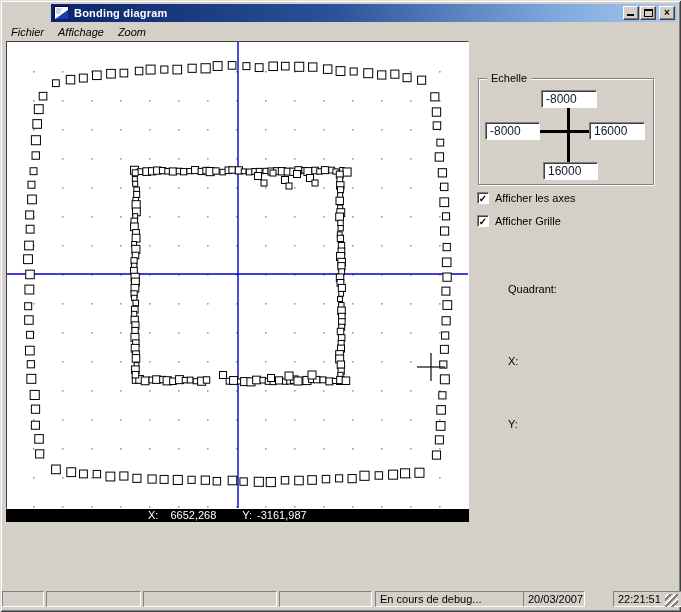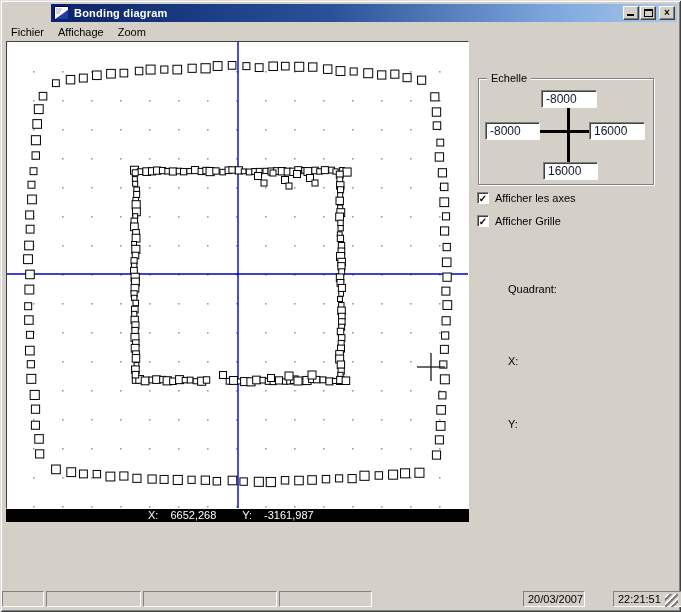--- a/index.html
+++ b/index.html
@@ -31,38 +31,38 @@
     display:flex; align-items:center; justify-content:center;
     font-size:10px; font-weight:bold; line-height:10px;
   }
   .win-btn.close{ margin-left:2px; }
   .glyph-min{ position:absolute; left:3px; bottom:3px; width:7px; height:2px; background:#000; }
   .glyph-max{ width:9px; height:8px; border:1px solid #000; border-top:2px solid #000; }
   .menubar{
     position:absolute; left:4px; top:23px; right:4px; height:18px;
     display:flex; align-items:center; font-size:11px;
   }
-  .menu-item{ padding:2px 7px; }
+  .menu-item{ padding:2px 7px;font-style:italic; }
 
   .diagram-wrap{
     position:absolute; left:6px; top:41px; width:463px; height:468px;
     background:#fff;
     border-top:1px solid #404040; border-left:1px solid #404040;
     border-right:1px solid #fff; border-bottom:1px solid #fff;
   }
   .coordbar{
     position:absolute; left:6px; top:509px; width:463px; height:13px;
     background:#000; color:#fff; font-size:11px; line-height:13px;
     display:flex; white-space:pre;
   }
   .coordbar span{ display:inline-block; }
   .cb-xl{ margin-left:142px; }
   .cb-xv{ margin-left:12px; }
   .cb-yl{ margin-left:26px; }
-  .cb-yv{ margin-left:12px; }
+  .cb-yv{ margin-left:5px; }
 
   .groupbox{
     position:absolute; left:478px; top:78px; width:176px; height:107px;
     border:1px solid #808080;
     box-shadow: 1px 1px 0 #ffffff, inset 1px 1px 0 #ffffff;
   }
   .groupbox-label{
     position:absolute; top:-7px; left:8px; background:#d4d0c8;
     font-size:11px; padding:0 4px;text-align:right;
   }
@@ -697,18 +697,19 @@
 
   <span class="ro-label ro-quadrant">Quadrant:</span>
   <span class="ro-label ro-x">X:</span>
   <span class="ro-label ro-y">Y:</span>
 
   <div class="statusbar">
     <div class="status-panel sp1"></div>
     <div class="status-panel sp2"></div>
     <div class="status-panel sp3"></div>
     <div class="status-panel sp4"></div>
+    <div class="status-panel sp5">En cours de debug...</div>
     <div class="status-panel sp6">20/03/2007</div>
     <div class="status-panel sp7">22:21:51</div>
     <div class="resize-grip"></div>
   </div>
 
 </div>
 
 </body></html>

